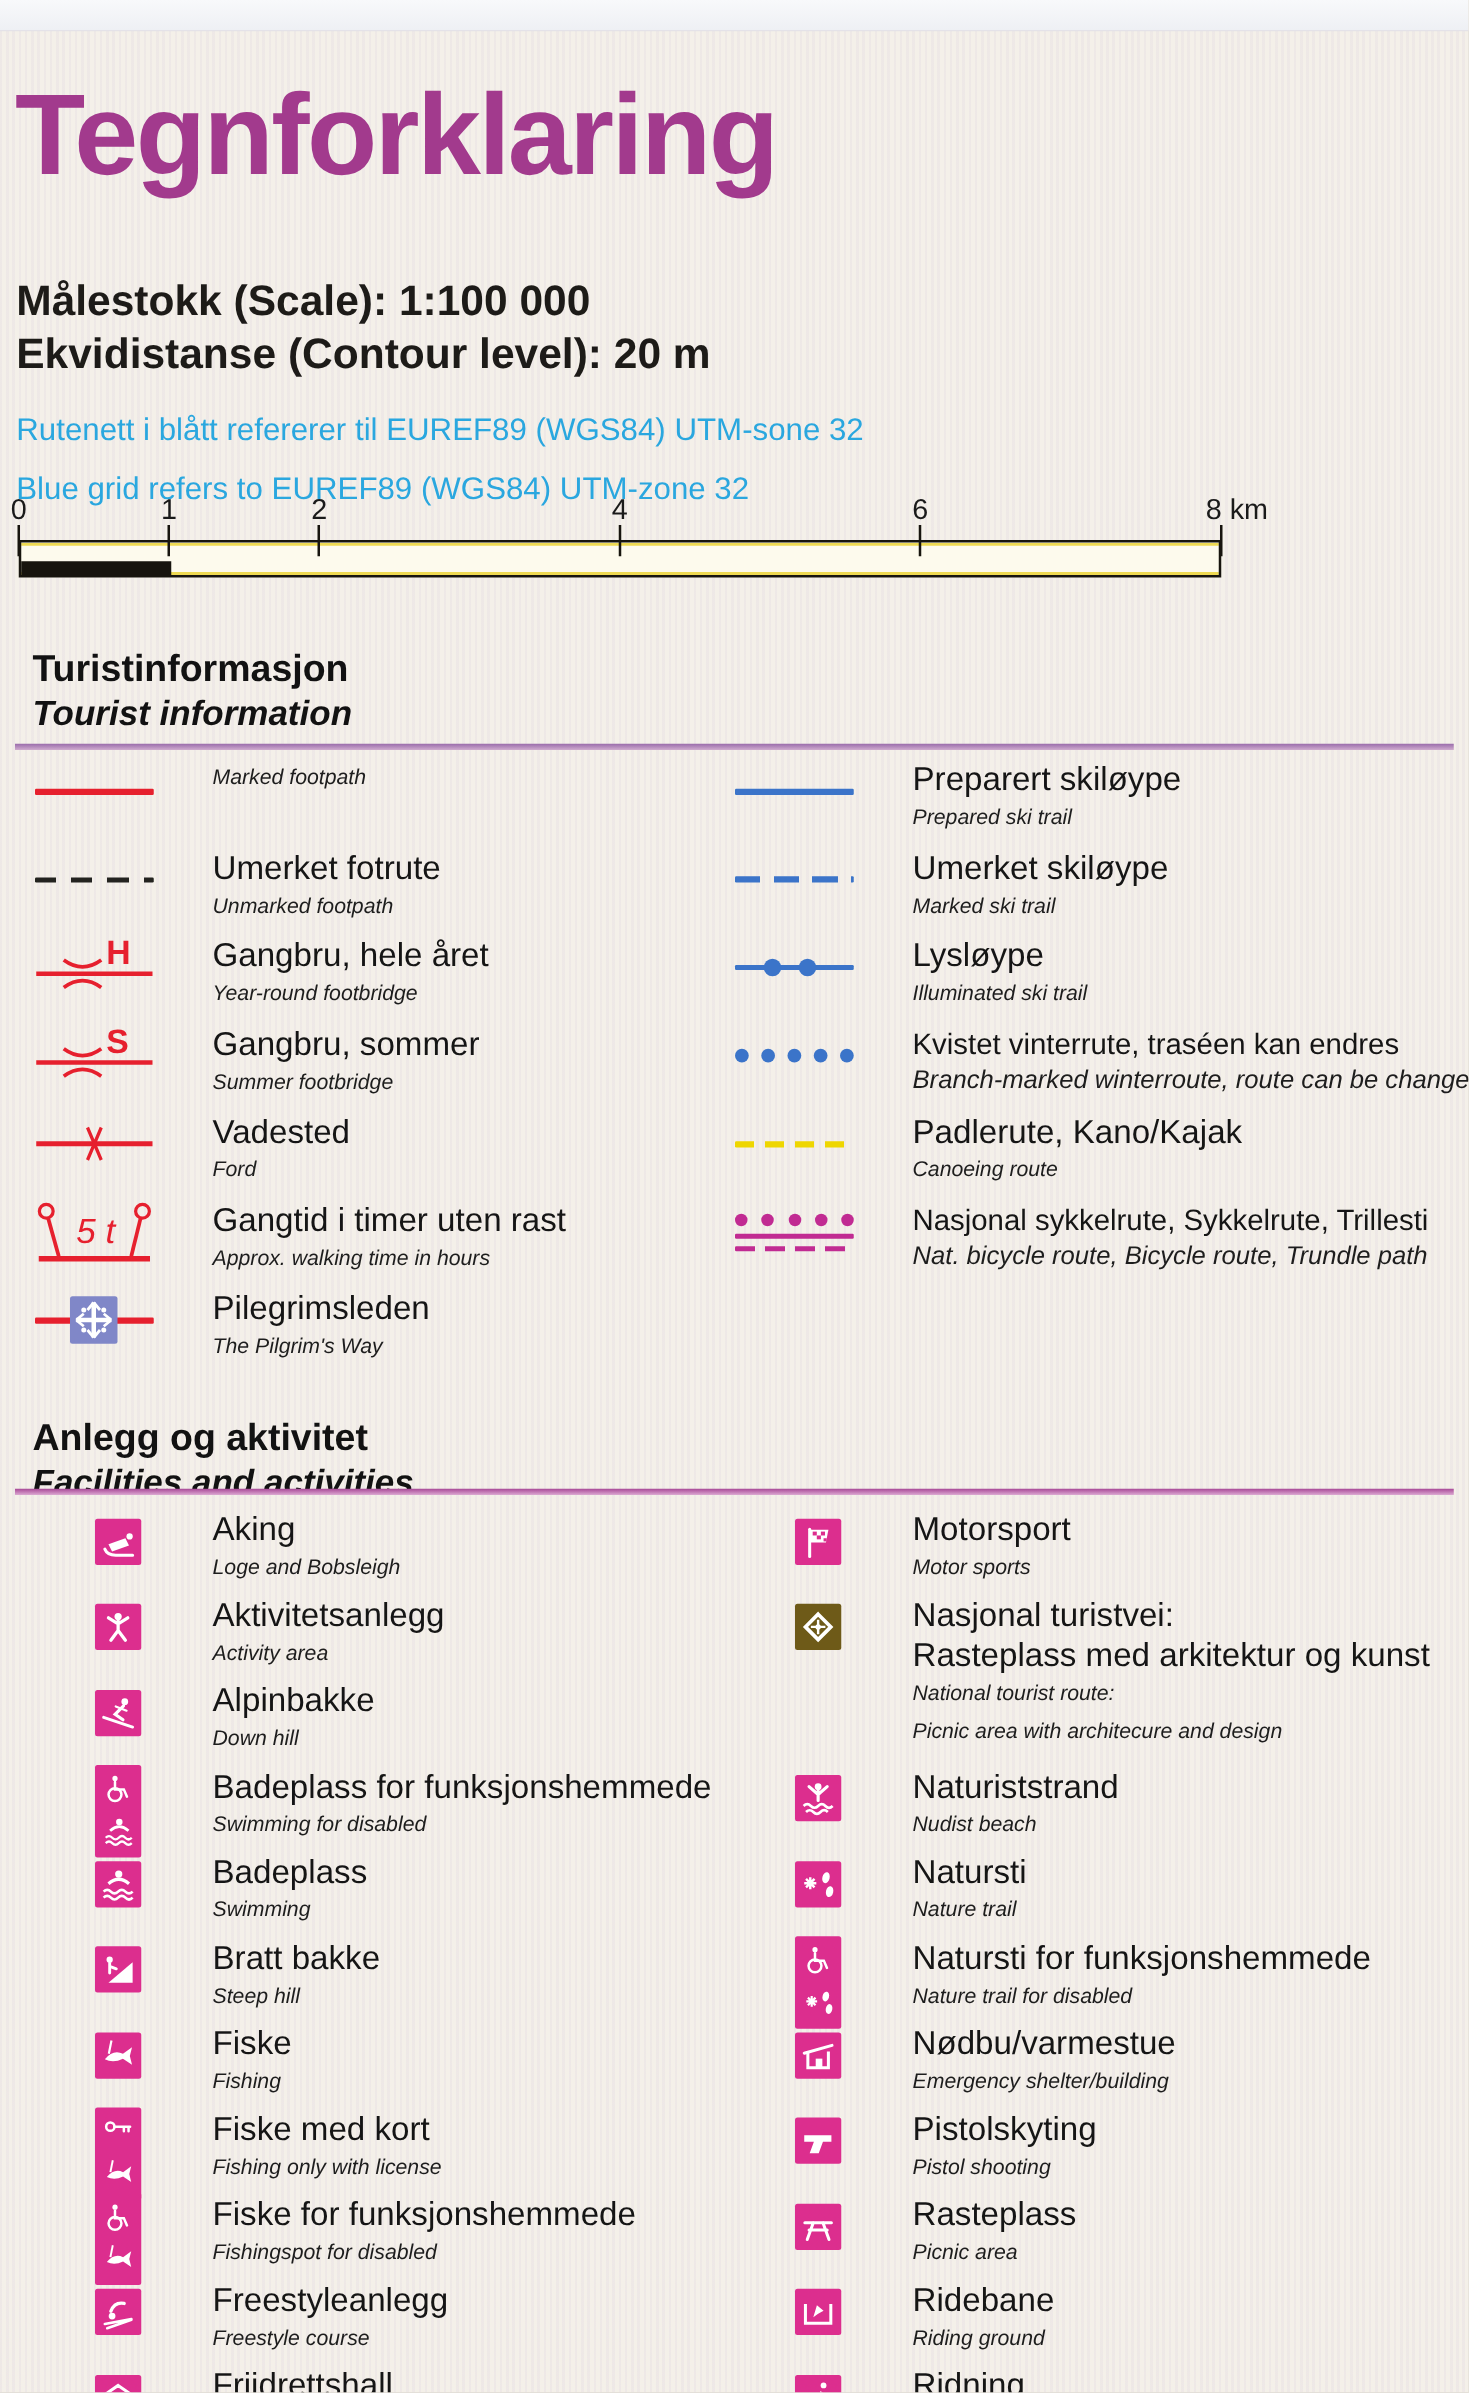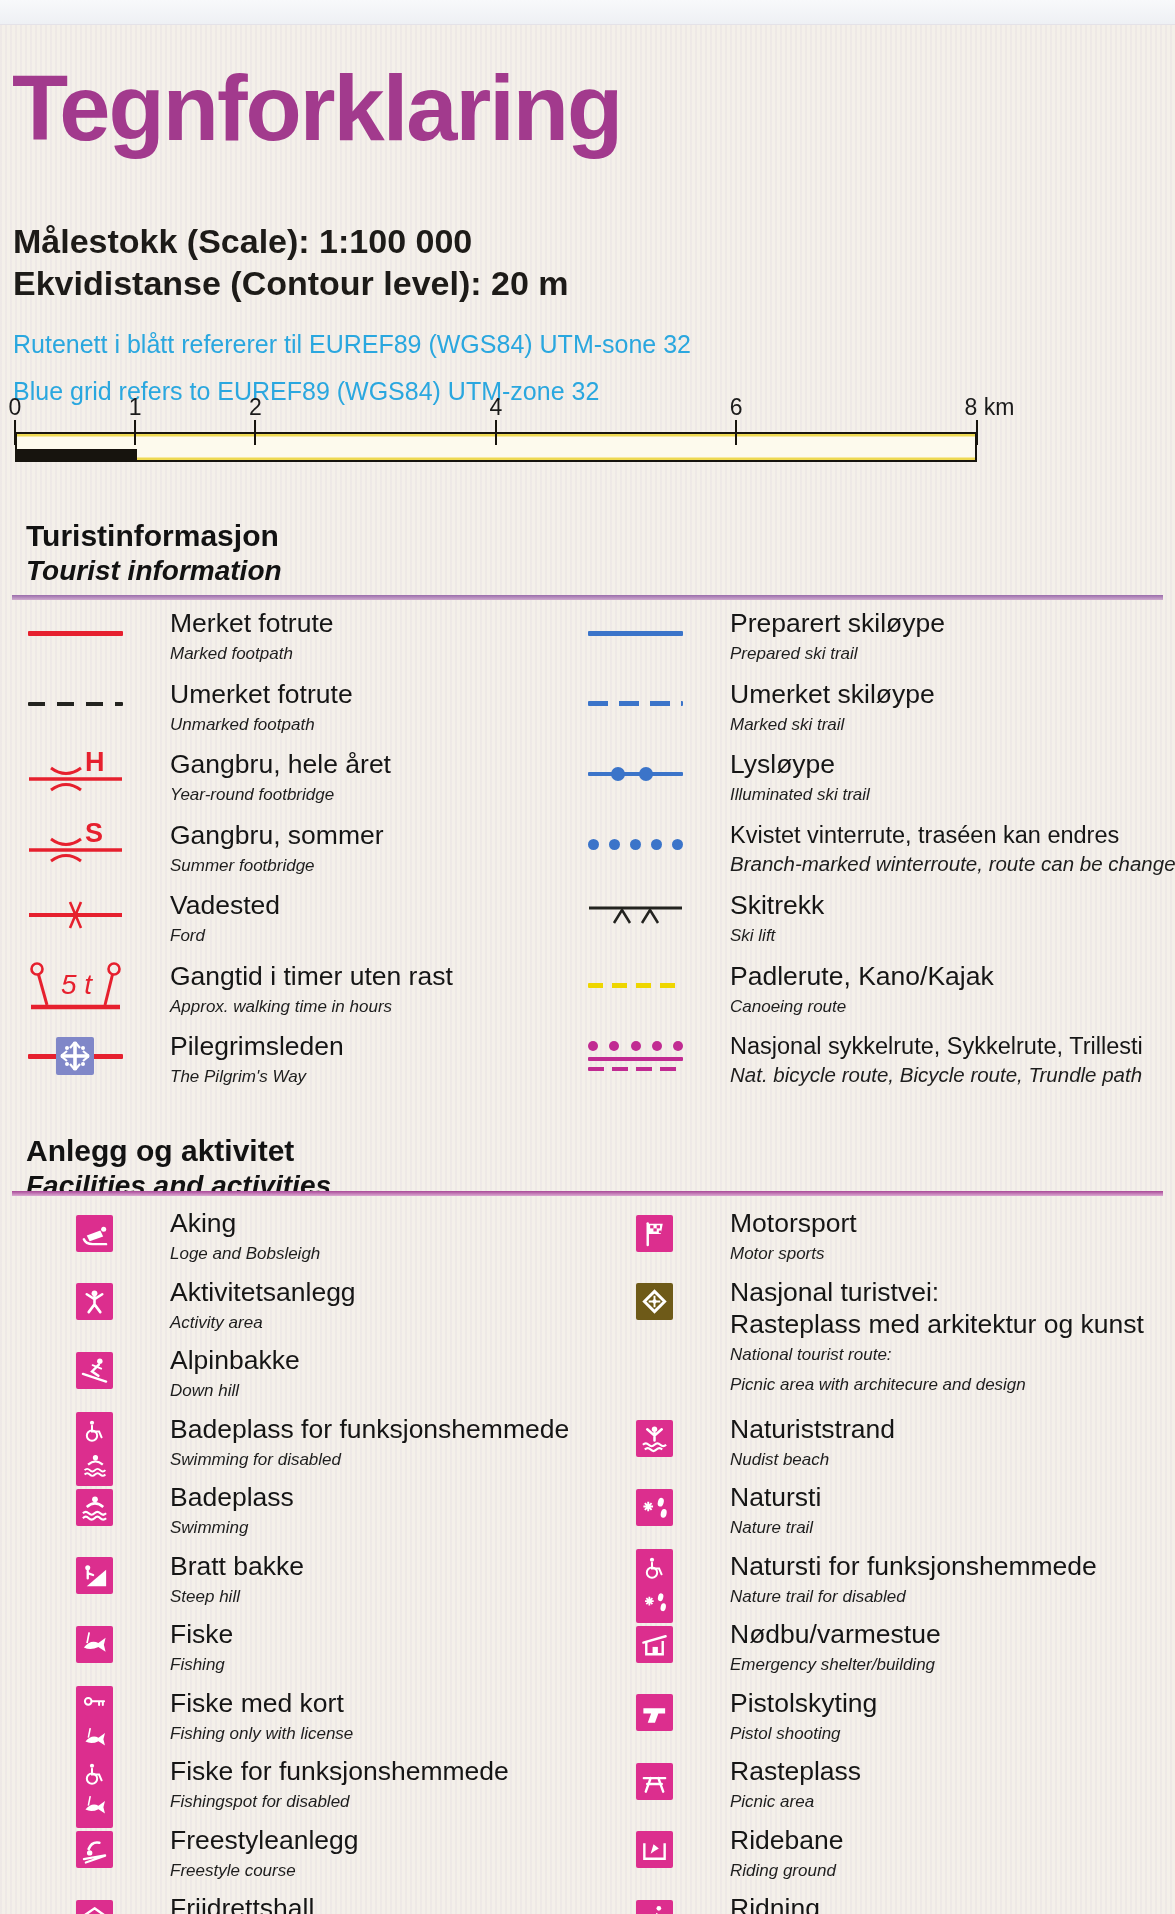--- a/index.html
+++ b/index.html
@@ -96,21 +96,20 @@
     <div class="sec-title">Turistinformasjon</div>
     <div class="sec-sub">Tourist information</div>
   </div>
   <div class="rule tr" style="top:595px"></div>
   <div class="col" data-section="tourist" style="left:28px;top:604px;width:556px">
       <div class="row">
         <div class="sym">
           <div class="lin" style="background:#e6202e"></div>
         </div>
         <div class="txt">
-          <div class="l1">Merket fotrute</div>
           <div class="l2">Marked footpath</div>
         </div>
       </div>
       <div class="row">
         <div class="sym">
           <div class="lin" style="height:4px;background:repeating-linear-gradient(90deg,#23231f 0 17px,transparent 17px 29px)"></div>
         </div>
         <div class="txt">
           <div class="l1">Umerket fotrute</div>
           <div class="l2">Unmarked footpath</div>
@@ -236,32 +235,20 @@
             <i style="background:#3b74c9"></i>
           </div>
         </div>
         <div class="txt">
           <div class="l1 sm">Kvistet vinterrute, traséen kan endres</div>
           <div class="l2 sm">Branch-marked winterroute, route can be changed</div>
         </div>
       </div>
       <div class="row">
         <div class="sym">
-          <svg width="95" height="32" viewBox="0 0 95 32">
-            <path d="M1,9 H94" stroke="#23231f" stroke-width="3"></path>
-            <path d="M26,24 L34,11 L42,24 M54,24 L62,11 L70,24" stroke="#23231f" stroke-width="2.5" fill="none"></path>
-          </svg>
-        </div>
-        <div class="txt">
-          <div class="l1">Skitrekk</div>
-          <div class="l2">Ski lift</div>
-        </div>
-      </div>
-      <div class="row">
-        <div class="sym">
           <div class="lin" style="height:5px;background:repeating-linear-gradient(90deg,#eed600 0 15px,transparent 15px 24px)"></div>
         </div>
         <div class="txt">
           <div class="l1">Padlerute, Kano/Kajak</div>
           <div class="l2">Canoeing route</div>
         </div>
       </div>
       <div class="row">
         <div class="sym">
           <div class="bike">

